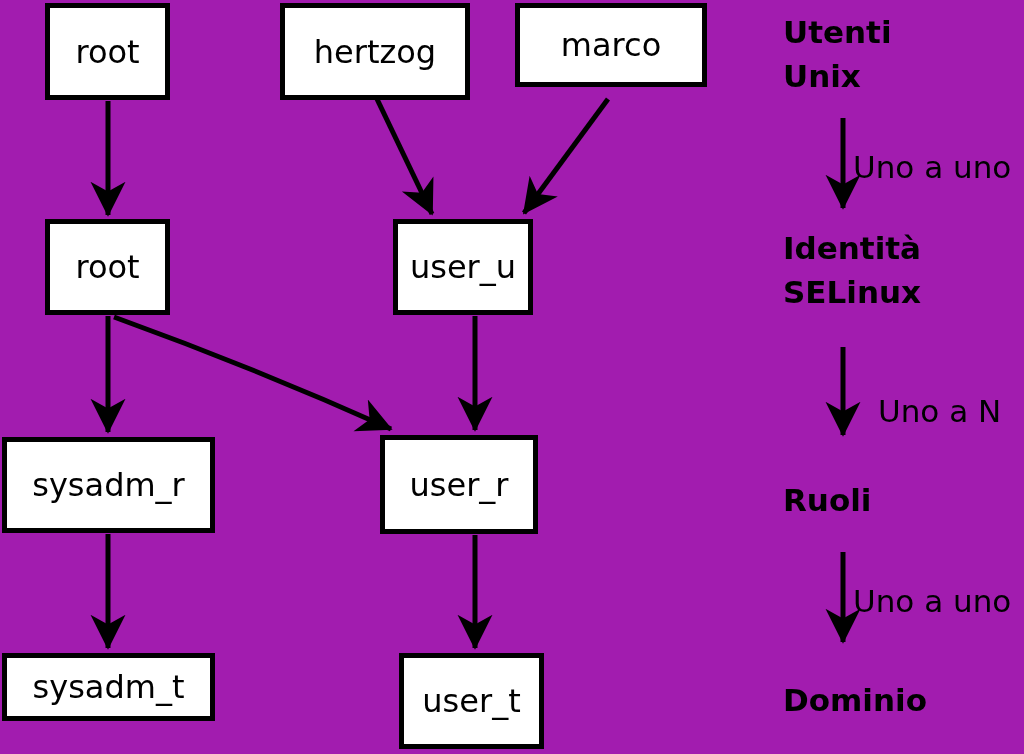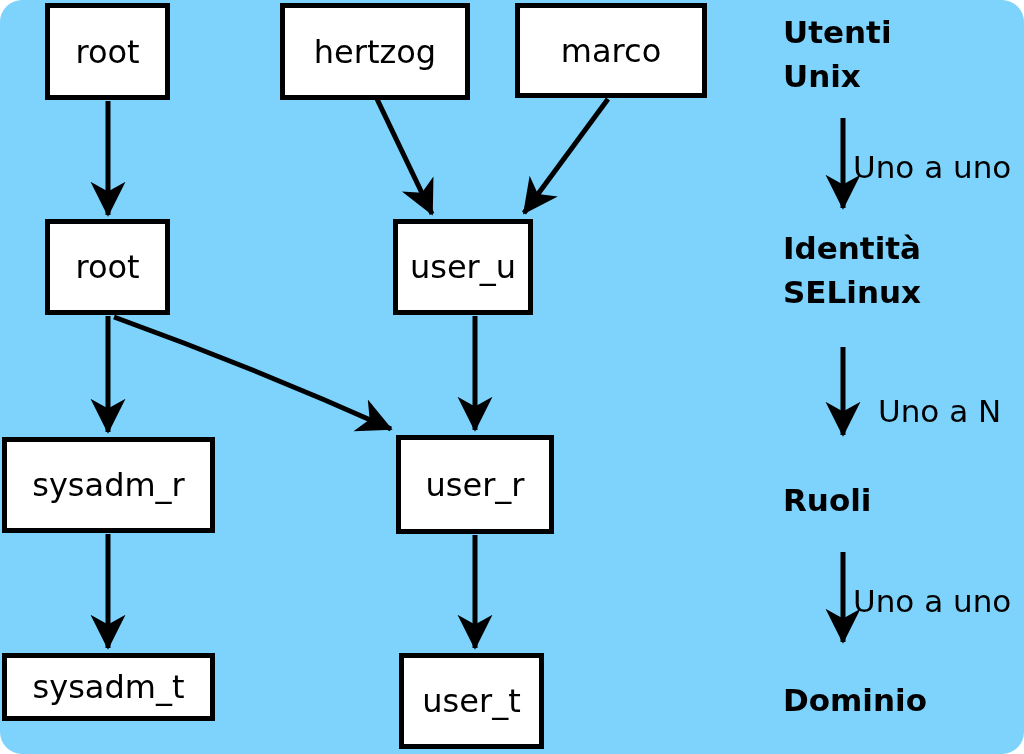--- a/index.html
+++ b/index.html
@@ -4,25 +4,24 @@
 <style>
   html, body {
     margin: 0;
     padding: 0;
     background: #ffffff;
   }
   #stage {
     position: relative;
     width: 1024px;
     height: 754px;
-    background: #7dd3fc;
+    background: #a21caf;
     font-family: "DejaVu Sans", sans-serif;
     color: #000000;
     overflow: hidden;
-    border-radius: 22px;
   }
   #edges-layer {
     position: absolute;
     left: 0;
     top: 0;
     width: 1024px;
     height: 754px;
   }
   .node {
     position: absolute;
@@ -45,25 +44,25 @@
   }
   .legend-map {
     position: absolute;
     font-size: 31px;
     line-height: 1.1;
     white-space: nowrap;
   }
   
   #n-unix-root      { left: 45px;  top: 3px;   width: 125px; height: 97px; }
   #n-unix-hertzog   { left: 280px; top: 3px;   width: 190px; height: 97px; }
-  #n-unix-marco     { left: 515px; top: 3px;   width: 192px; height: 95px; }
+  #n-unix-marco     { left: 515px; top: 3px;   width: 192px; height: 84px; }
   #n-selinux-root   { left: 45px;  top: 219px; width: 125px; height: 96px; }
   #n-selinux-user-u { left: 393px; top: 219px; width: 140px; height: 96px; }
   #n-role-sysadm-r  { left: 2px;   top: 437px; width: 213px; height: 96px; }
-  #n-role-user-r    { left: 396px; top: 435px; width: 158px; height: 99px; }
+  #n-role-user-r    { left: 380px; top: 435px; width: 158px; height: 99px; }
   #n-domain-sysadm-t{ left: 2px;   top: 653px; width: 213px; height: 68px; }
   #n-domain-user-t  { left: 399px; top: 653px; width: 145px; height: 96px; }
   
   #lg-unix     { left: 783px; top: 10px;  }
   #lg-map1     { left: 853px; top: 150px; }
   #lg-identity { left: 783px; top: 226px; }
   #lg-map2     { left: 878px; top: 378px; margin-top: 16px; }
   #lg-roles    { left: 783px; top: 462px; margin-top: 16px; }
   #lg-map3     { left: 853px; top: 584px; }
   #lg-domain   { left: 783px; top: 678px; }

